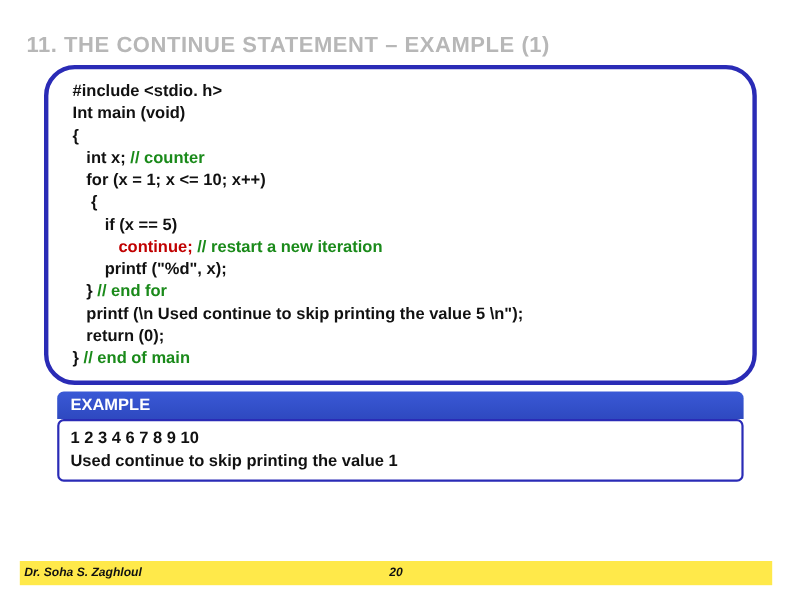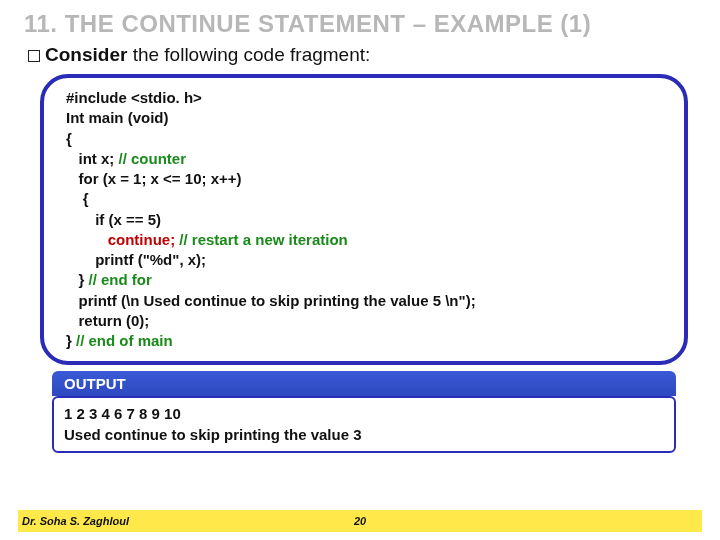--- a/index.html
+++ b/index.html
@@ -3,26 +3,27 @@
 <meta charset="utf-8">
 <style>
   * { box-sizing: border-box; margin: 0; padding: 0; }
   html, body { width: 720px; height: 540px; font-family: "Segoe UI", Tahoma, Verdana, sans-serif; background: #fff; }
   .slide {
     width: 720px; height: 540px;
     position: relative;
     padding: 10px 24px 0 24px;
   }
   .title {
-    font-size: 24px;
+    font-size: 20px;
     font-weight: 800;
     color: #b7b7b7;
     letter-spacing: 0.5px;
     margin-bottom: 6px;
     text-transform: uppercase;
+    margin-top: 20px;
   }
   .consider {
     font-size: 19px;
     font-weight: 700;
     color: #111;
     margin-bottom: 8px;
     margin-left: 4px;
   }
   .consider .box {
     display: inline-block;
@@ -92,40 +93,37 @@
     color: #111;
   }
 </style>
 </head>
 <body>
 
 <div class="slide">
 
   <div class="title">11. THE CONTINUE STATEMENT – EXAMPLE (1)</div>
 
-  <div class="consider">
-    <span class="box"></span><span>Consider</span><span style="font-weight:400"> the following code fragment:</span>
-  </div>
 
   <div class="codebox"><span>#include &lt;stdio. h&gt;</span>
 <span>Int main (void)</span>
 <span>{</span>
 <span>   int x; </span><span class="cmt">// counter</span>
 <span>   for (x = 1; x &lt;= 10; x++)</span>
 <span>    {</span>
 <span>       if (x == 5)</span>
 <span class="red">          continue; </span><span class="cmt">// restart a new iteration</span>
 <span>       printf ("%d", x);</span>
 <span>   } </span><span class="cmt">// end for</span>
 <span>   printf (\n Used continue to skip printing the value 5 \n");</span>
 <span>   return (0);</span>
 <span>} </span><span class="cmt">// end of main</span></div>
 
-  <div class="outputlabel">OUTPUT</div>
+  <div class="outputlabel">EXAMPLE</div>
   <div class="outputbox"><span>1 2 3 4 6 7 8 9 10</span>
-<span>Used continue to skip printing the value 3</span></div>
+<span>Used continue to skip printing the value 1</span></div>
 
   <div class="footer">
     <span class="author">Dr. Soha S. Zaghloul</span>
     <span class="pagenum">20</span>
   </div>
 
 </div>
 
 </body></html>

